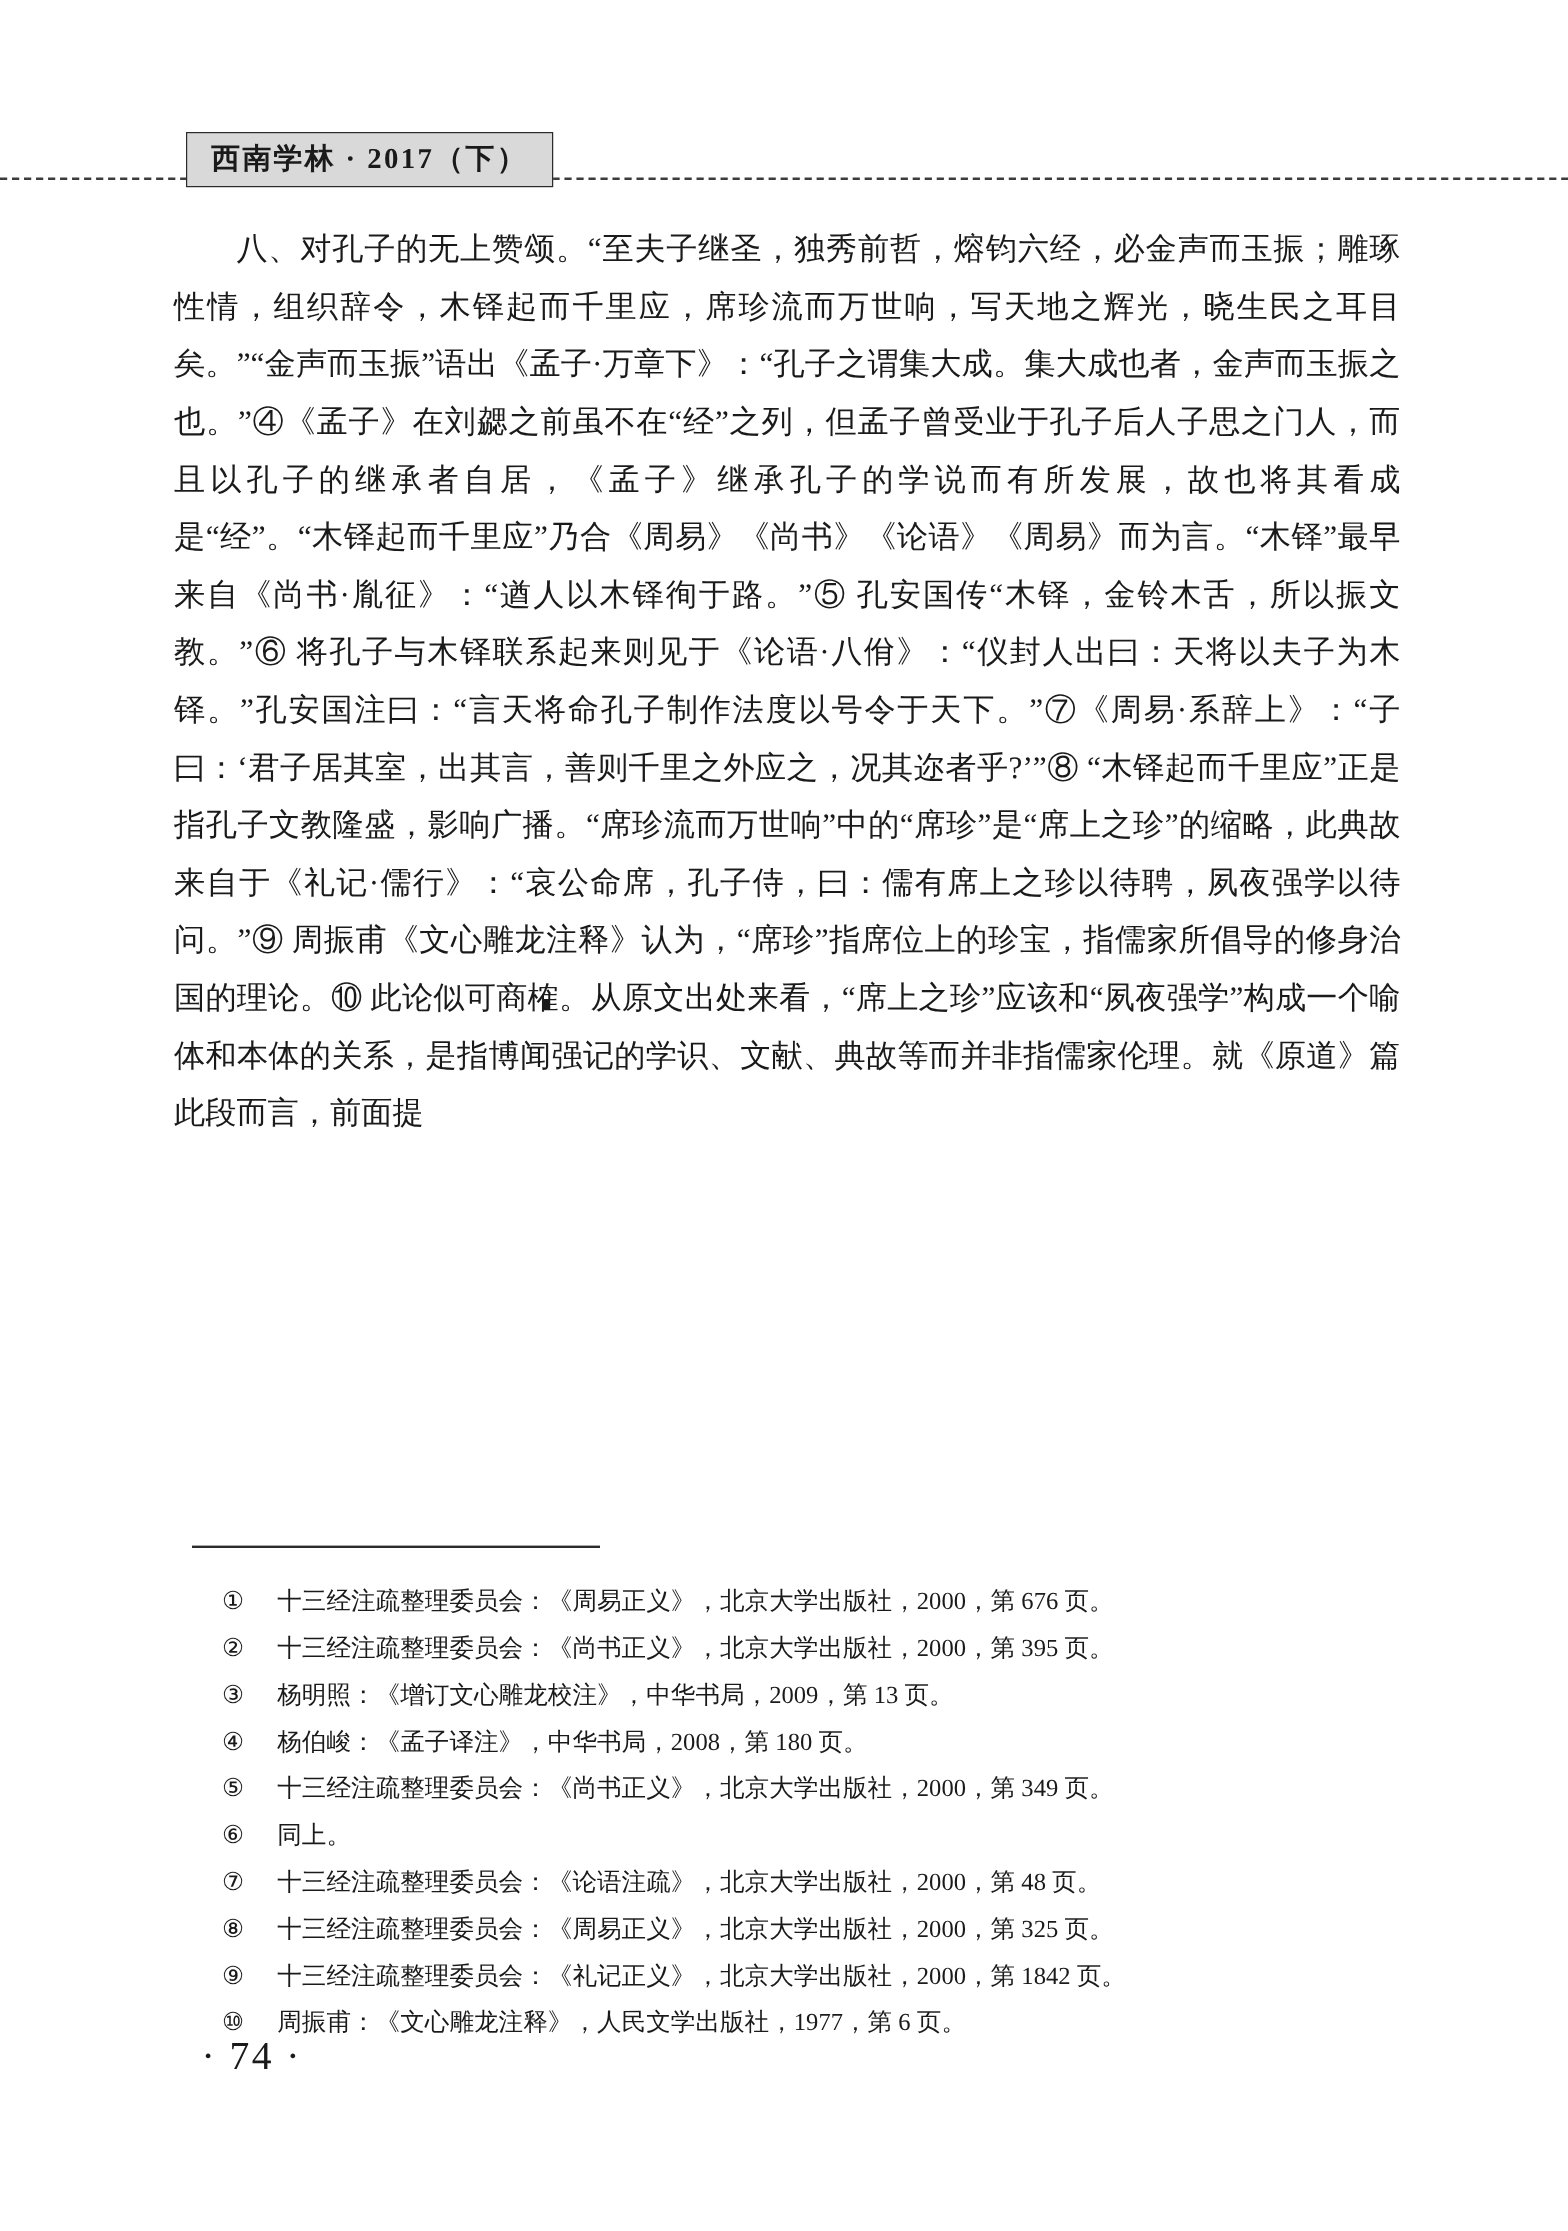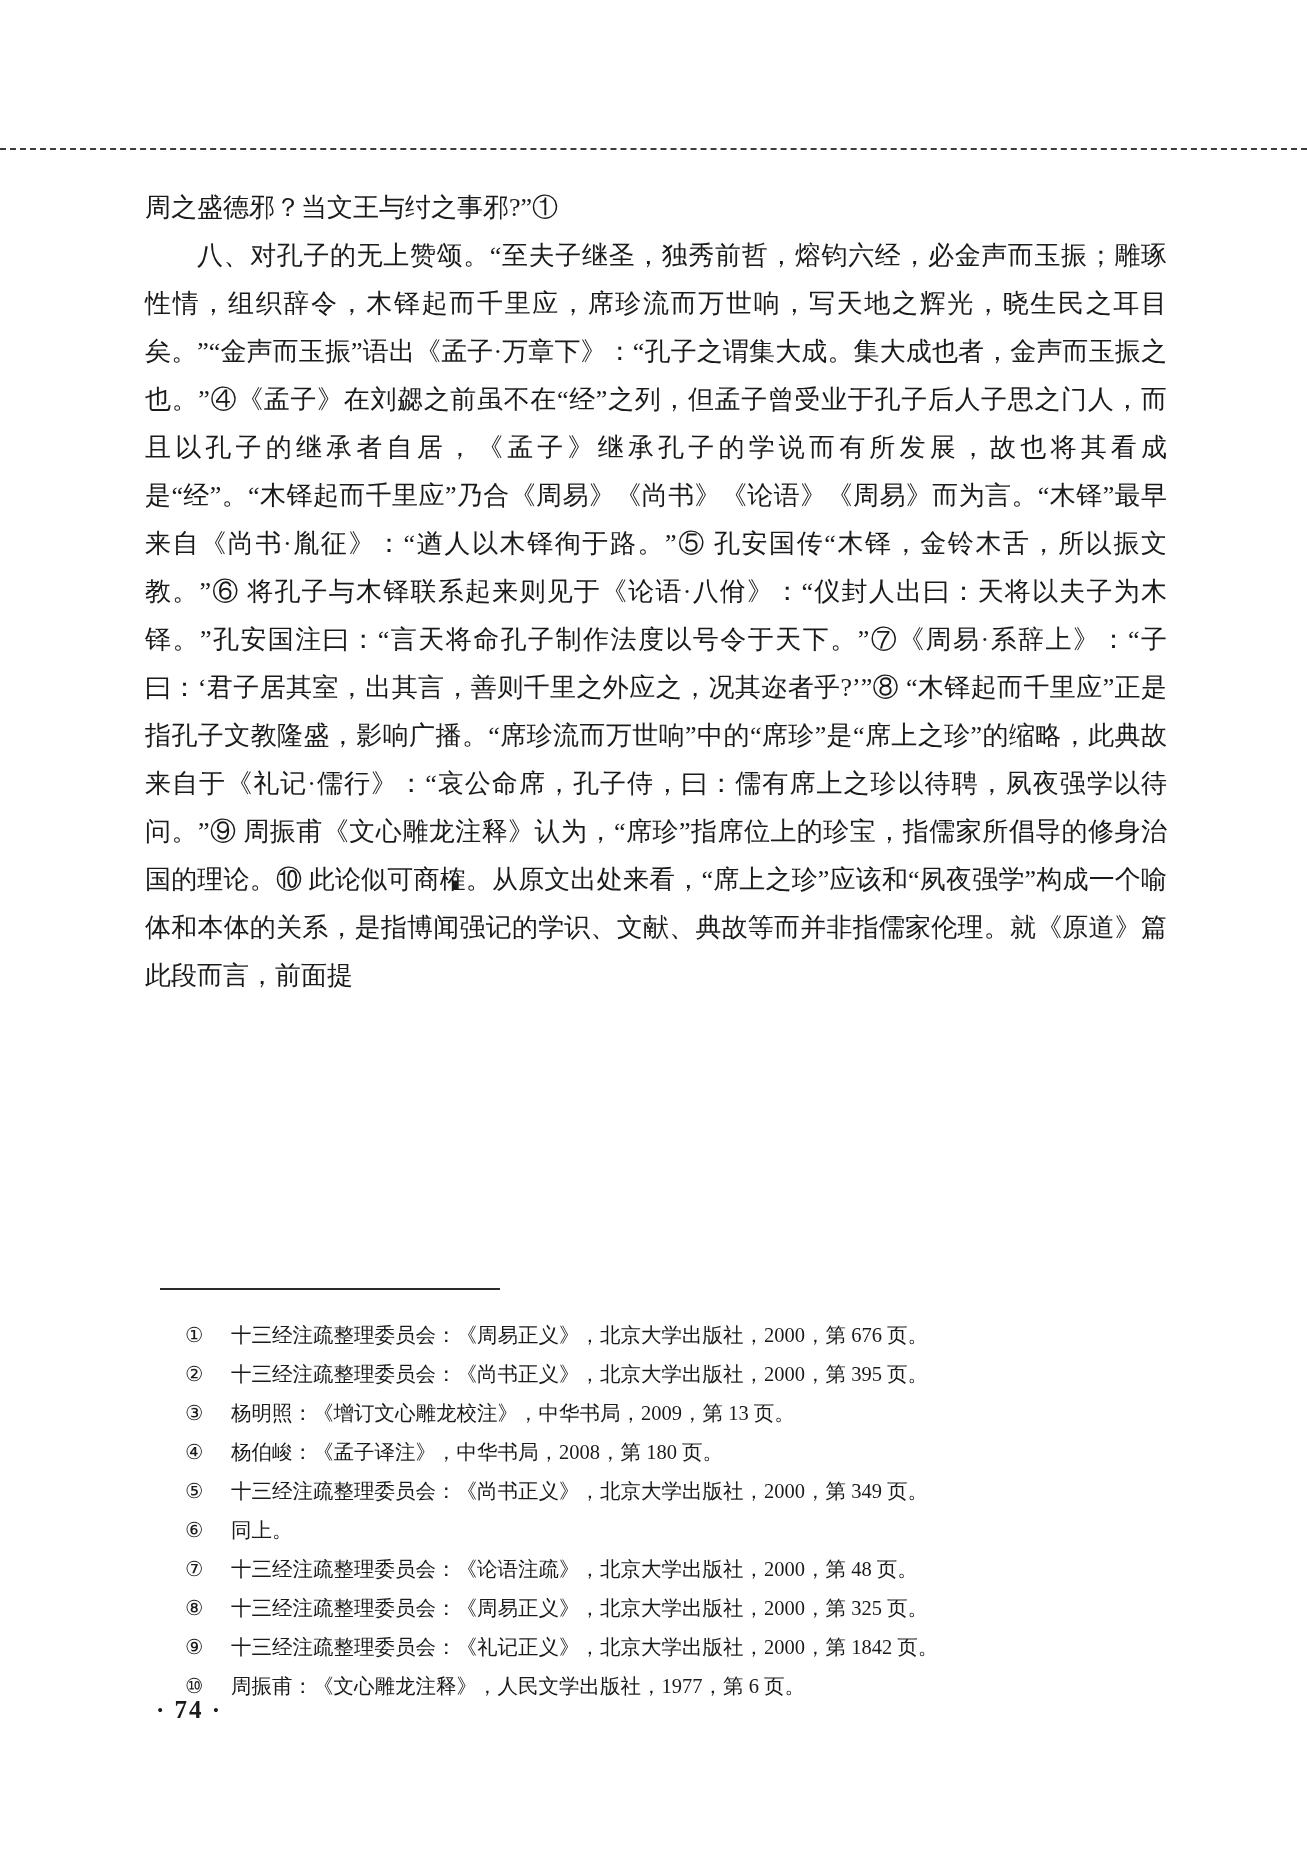--- a/index.html
+++ b/index.html
@@ -73,37 +73,38 @@
   .fn-marker {
     flex: 0 0 46px;
     width: 46px;
   }
   .fn-text {
     flex: 1;
     text-align: left;
   }
   .page-number {
     position: absolute;
-    left: 156px;
+    left: 168px;
     top: 1696px;
-    font-size: 25px;
+    font-size: 33px;
     letter-spacing: 2px;
-    font-weight: bold;
   }
 </style>
 </head>
 <body>
 
 <div class="page">
 
   <div class="header-rule"></div>
 
+  <div class="header-box">
+    <span>西南学林 · 2017（下）</span>
+  </div>
 
   <div class="body-text">
-    <p class="para">周之盛德邪？当文王与纣之事邪?”①</p>
     <p class="para indent">八、对孔子的无上赞颂。“至夫子继圣，独秀前哲，熔钧六经，必金声而玉振；雕琢性情，组织辞令，木铎起而千里应，席珍流而万世响，写天地之辉光，晓生民之耳目矣。”“金声而玉振”语出《孟子·万章下》：“孔子之谓集大成。集大成也者，金声而玉振之也。”④《孟子》在刘勰之前虽不在“经”之列，但孟子曾受业于孔子后人子思之门人，而且以孔子的继承者自居，《孟子》继承孔子的学说而有所发展，故也将其看成是“经”。“木铎起而千里应”乃合《周易》《尚书》《论语》《周易》而为言。“木铎”最早来自《尚书·胤征》：“遒人以木铎徇于路。”⑤ 孔安国传“木铎，金铃木舌，所以振文教。”⑥ 将孔子与木铎联系起来则见于《论语·八佾》：“仪封人出曰：天将以夫子为木铎。”孔安国注曰：“言天将命孔子制作法度以号令于天下。”⑦《周易·系辞上》：“子曰：‘君子居其室，出其言，善则千里之外应之，况其迩者乎?’”⑧ “木铎起而千里应”正是指孔子文教隆盛，影响广播。“席珍流而万世响”中的“席珍”是“席上之珍”的缩略，此典故来自于《礼记·儒行》：“哀公命席，孔子侍，曰：儒有席上之珍以待聘，夙夜强学以待问。”⑨ 周振甫《文心雕龙注释》认为，“席珍”指席位上的珍宝，指儒家所倡导的修身治国的理论。⑩ 此论似可商榷。从原文出处来看，“席上之珍”应该和“夙夜强学”构成一个喻体和本体的关系，是指博闻强记的学识、文献、典故等而并非指儒家伦理。就《原道》篇此段而言，前面提</p>
   </div>
 
   <div class="fn-rule"></div>
 
   <div class="footnotes">
     <div class="fn">
       <span class="fn-marker">①</span>
       <span class="fn-text">十三经注疏整理委员会：《周易正义》，北京大学出版社，2000，第 676 页。</span>
     </div>

